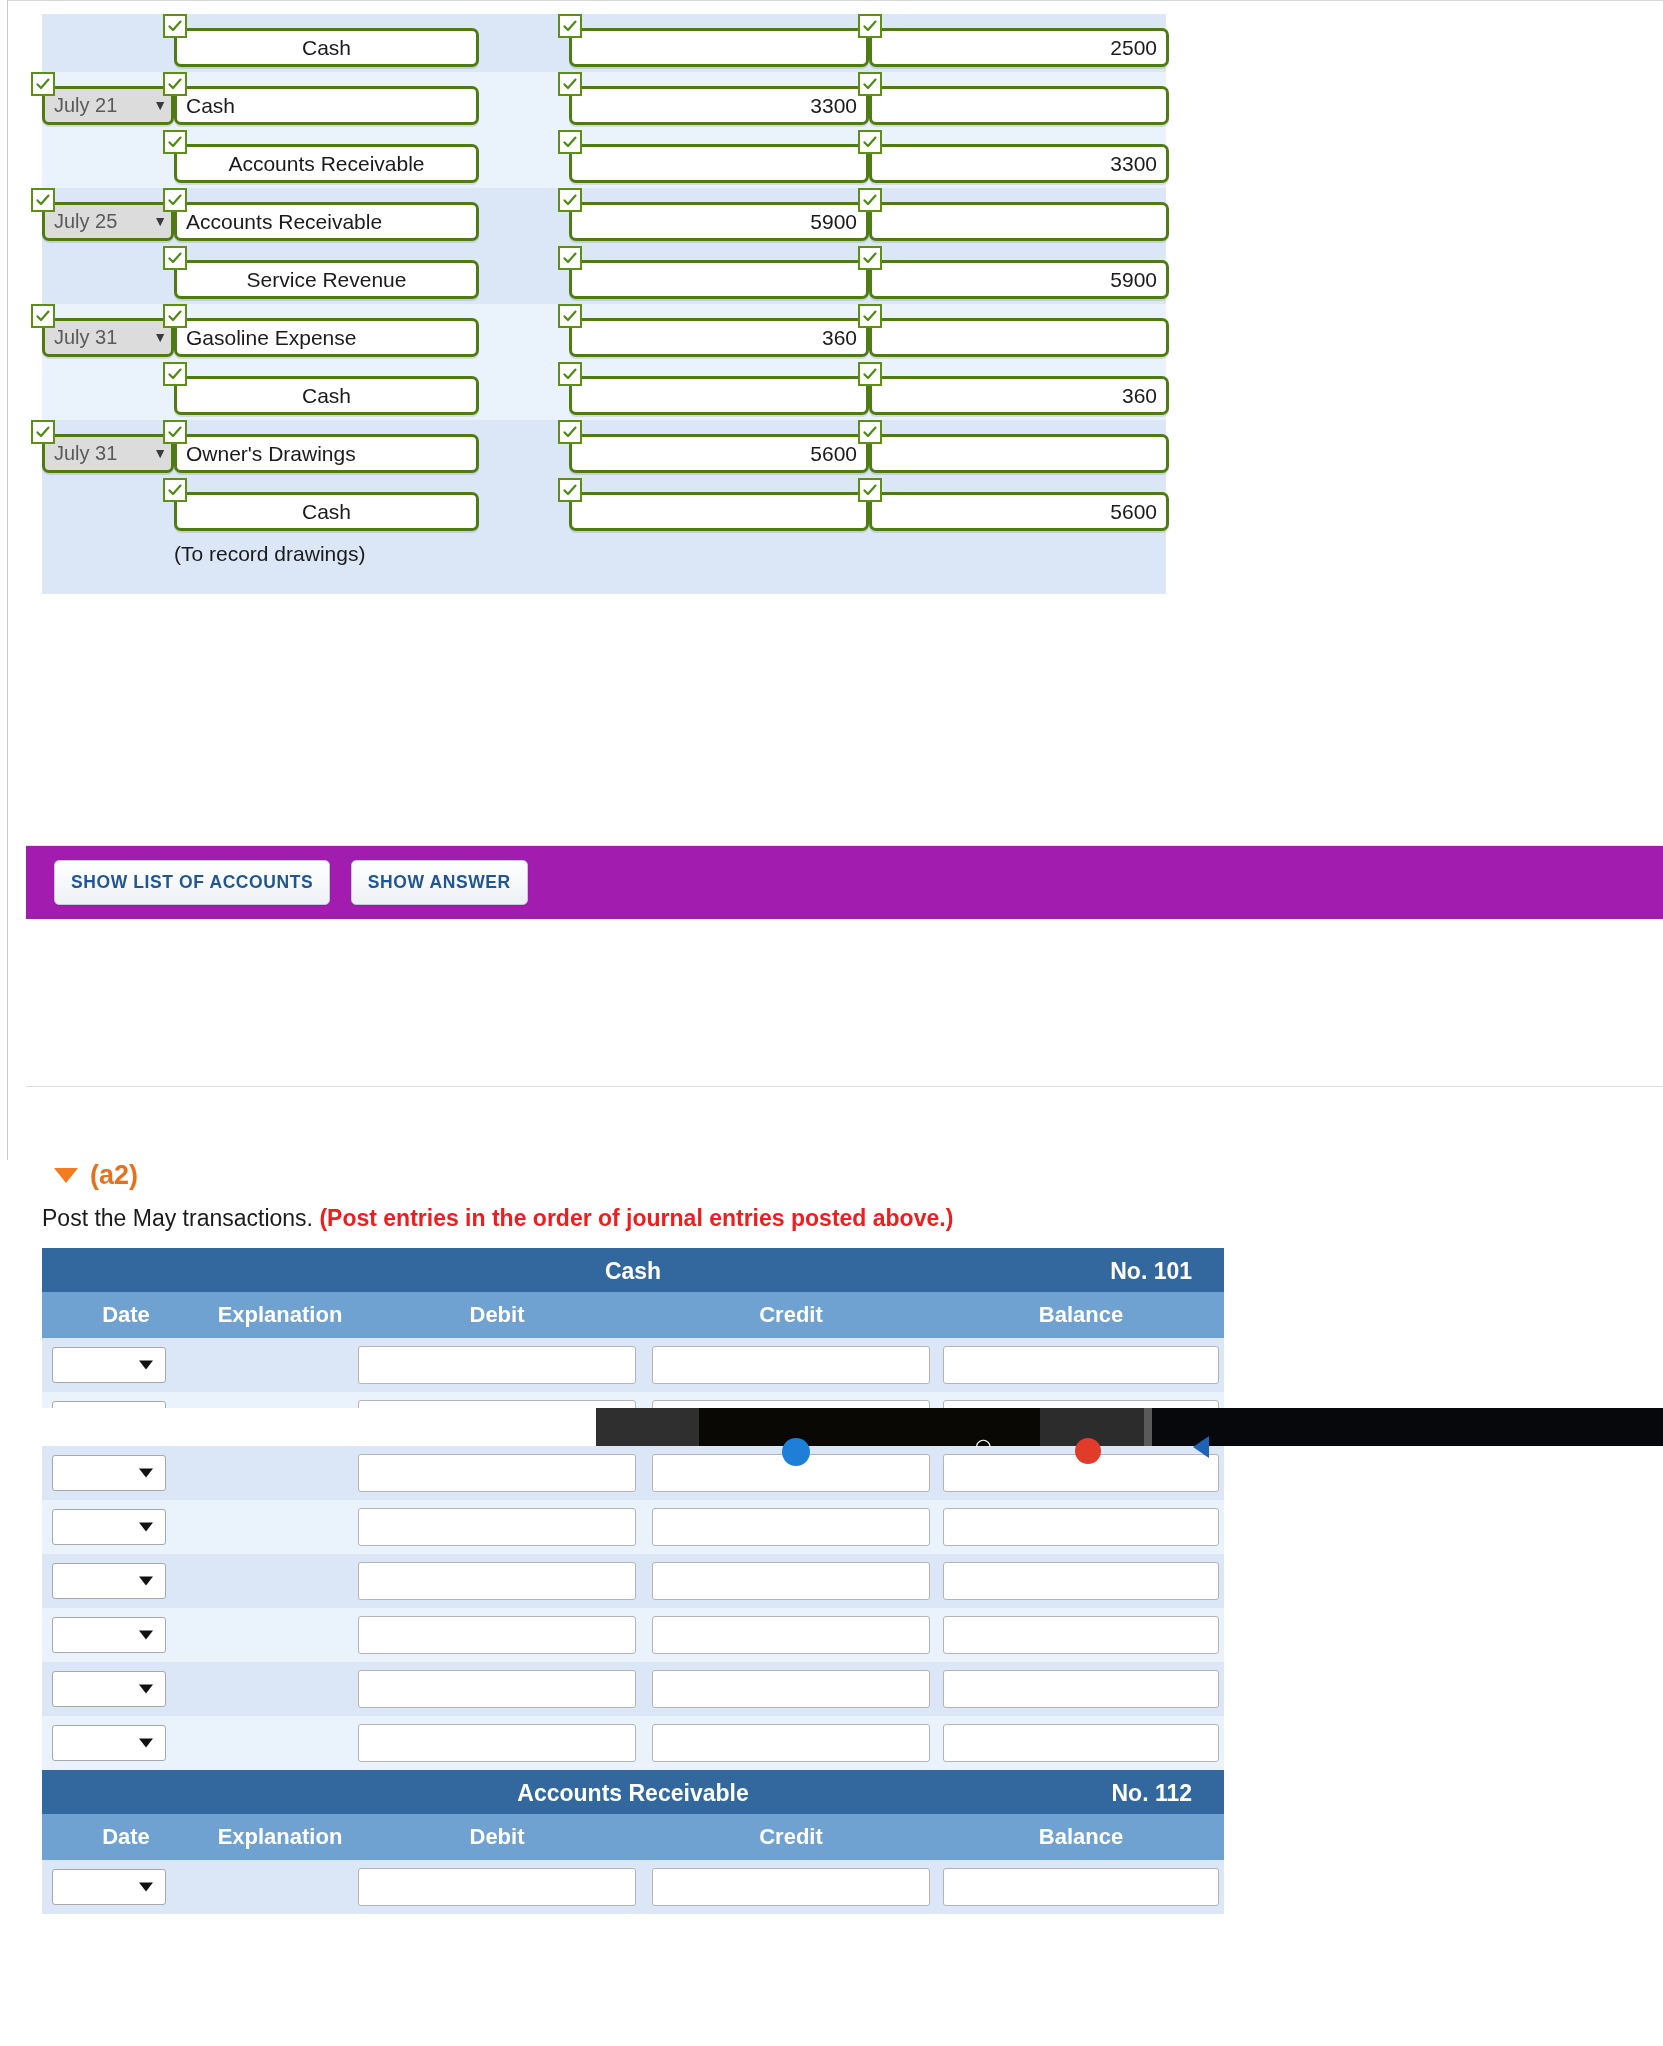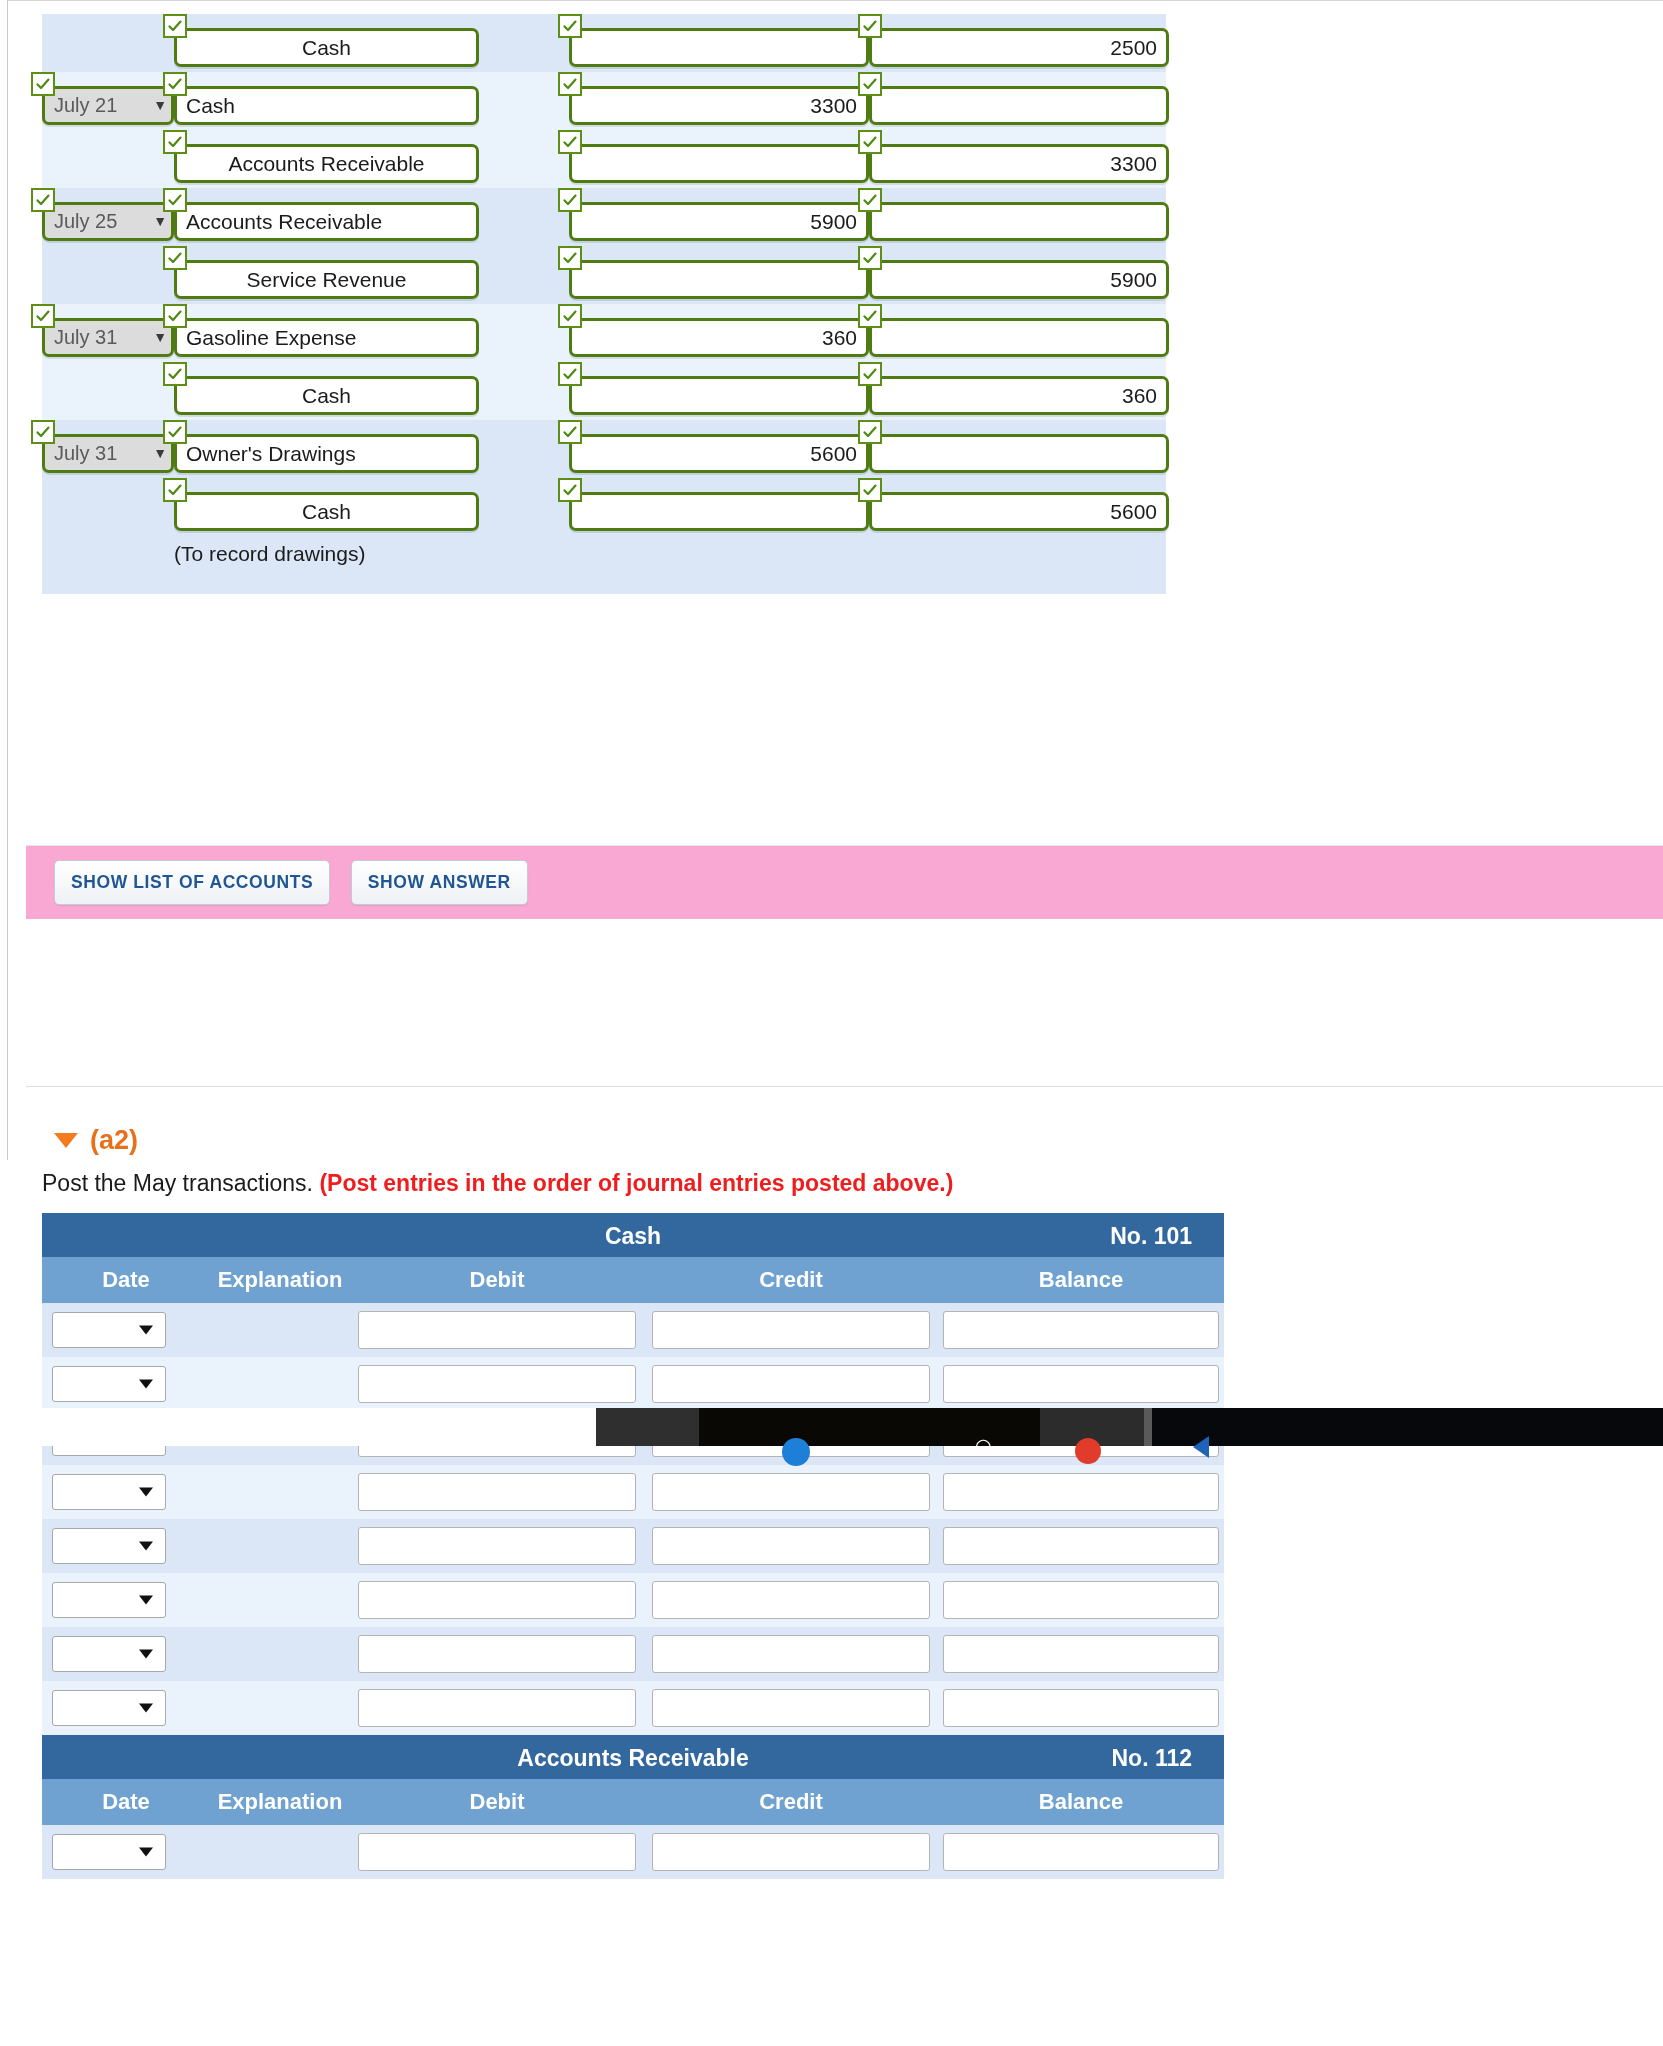--- a/index.html
+++ b/index.html
@@ -91,21 +91,21 @@
     white-space: nowrap;
   }
 
   
   .btnband {
     position: absolute; left: 26px; top: 845px;
     width: 1637px;
   }
   .btnrow {
     border-top: 1px solid #e3e8ee;
-    background: #f9a8d4;
+    background: #a21caf;
     padding: 14px 0 14px 28px;
   }
   .btnrow:first-child { border-top: 1px solid #e3e8ee; }
   .btn {
     display: inline-block;
     background: linear-gradient(#ffffff, #eef1f5);
     border: 1px solid #c3cbd6;
     border-radius: 5px;
     color: #1f5693;
     font-weight: bold;
@@ -116,21 +116,21 @@
     box-shadow: 0 1px 1px rgba(0,0,0,0.08);
     cursor: pointer;
     white-space: nowrap;
   }
   .divider-strong {
     position:absolute; left:26px; top:1086px; width:1637px; height:1px; background:#d9dde2;
   }
 
   
   .a2wrap { position: absolute; left: 0; top: 1125px; width: 1663px; }
-  .a2inner { padding-left: 42px; }
+  .a2inner { padding-left: 42px; margin-top: 35px; }
   .a2title {
     font-size: 27px; font-weight: bold; color: #e8701a;
     display: flex; align-items: center; gap: 12px;
     margin: 0 0 14px 12px;
   }
   .tri {
     width: 0; height: 0;
     border-left: 12px solid transparent;
     border-right: 12px solid transparent;
     border-top: 15px solid #f47b20;

